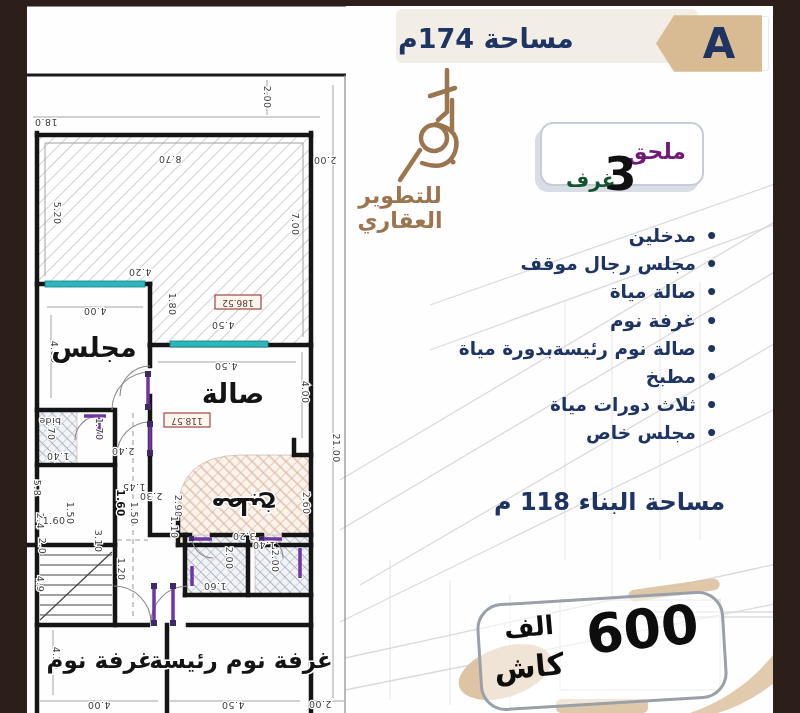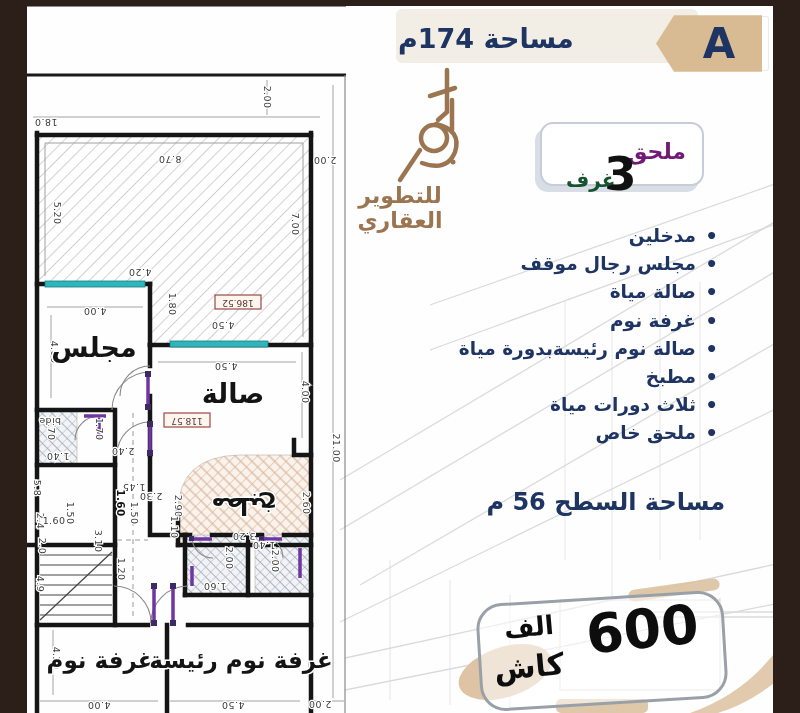--- a/index.html
+++ b/index.html
@@ -295,25 +295,25 @@
   <div class="ovl annex-word" dir="rtl">غرف</div>
 
   <ul class="ovl features">
     <li>مدخلين</li>
     <li>مجلس رجال موقف</li>
     <li>صالة مياة</li>
     <li>غرفة نوم</li>
     <li>صالة نوم رئيسةبدورة مياة</li>
     <li>مطبخ</li>
     <li>ثلاث دورات مياة</li>
-    <li>ملحق خاص</li>
+    <li>مجلس خاص</li>
   </ul>
 
   <div class="ovl areas">
-    <div>مساحة السطح  56  م</div>
+    <div>مساحة البناء  118  م</div>
   </div>
 
   <div class="ovl price-box"></div>
   <div class="ovl price-amount">600</div>
   <div class="ovl price-unit" dir="rtl">الف</div>
   <div class="ovl price-cash" dir="rtl">كاش</div>
 
   <div class="bar bar-top"></div>
   <div class="bar bar-left"></div>
   <div class="bar bar-right"></div>

